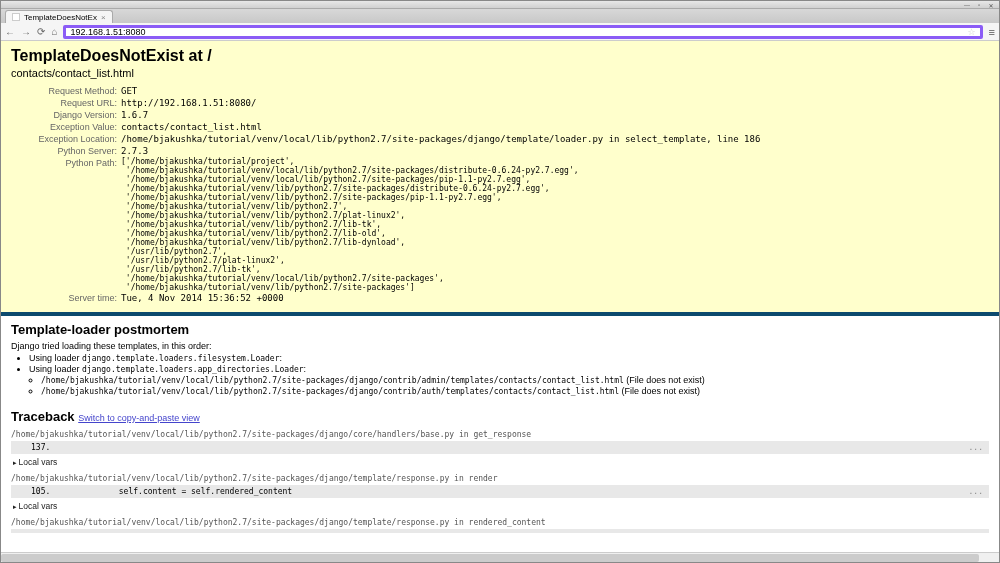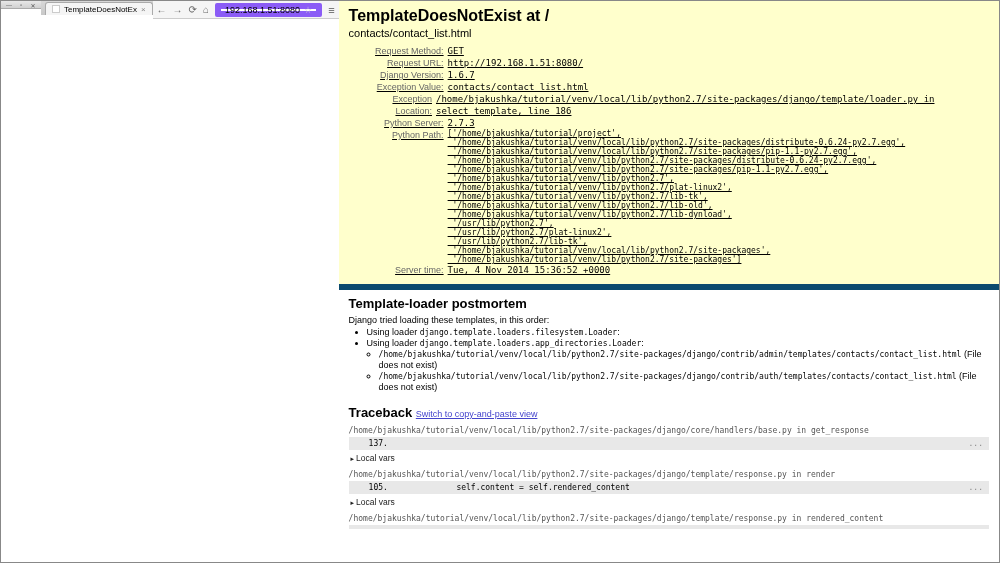--- a/index.html
+++ b/index.html
@@ -1,37 +1,37 @@
 <!DOCTYPE html>
 <html><head>
 <meta charset="utf-8">
 <style>
 * { margin: 0; padding: 0; box-sizing: border-box; }
 body { font-family: Arial, sans-serif; font-size: 10px; width: 1000px; height: 563px; overflow: hidden; background: #fff; }
 
 
-.chrome-frame { border: 1px solid #888; height: 563px; display: flex; }
+.chrome-frame { border: 1px solid #888; height: 563px; display: flex; flex-direction: column; }
 .titlebar { background: linear-gradient(#e8e8e8, #d0d0d0); height: 8px; border-bottom: 1px solid #aaa; display: flex; justify-content: flex-end; align-items: center; padding: 0 2px; }
 .titlebar-btn { width: 12px; height: 6px; font-size: 6px; text-align: center; color: #555; }
 .tabbar { background: linear-gradient(#d8d8d8, #c8c8c8); height: 14px; display: flex; align-items: flex-end; padding-left: 4px; }
 .tab { background: #f5f5f5; border: 1px solid #aaa; border-bottom: none; border-radius: 3px 3px 0 0; padding: 1px 6px; font-size: 8px; display: flex; align-items: center; gap: 4px; height: 13px; }
 .tab-icon { width: 8px; height: 8px; background: #fff; border: 1px solid #ccc; }
 .tab-close { font-size: 8px; color: #888; }
 .navbar { background: #f5f5f5; border-bottom: 1px solid #ccc; height: 18px; display: flex; align-items: center; padding: 0 4px; gap: 6px; }
 .nav-icon { font-size: 10px; color: #666; cursor: pointer; }
-.urlbox { flex: 1; background: #fff; border: 6px solid #8b5cf6; border-radius: 2px; height: 14px; display: flex; align-items: center; padding: 0 4px; font-size: 9px; }
+.urlbox { flex: 1; background: #fff; border: 3px solid #8b5cf6; border-radius: 2px; height: 14px; display: flex; align-items: center; padding: 0 4px; font-size: 9px; }
 .star-icon { color: #ccc; margin-left: 4px; }
 .menu-icon { font-size: 11px; color: #555; }
 
 
 .page { flex: 1; overflow: auto; }
-.summary { background: #ffffcc; padding: 6px 10px 8px; border-bottom: 6px solid #0c4a6e; }
+.summary { background: #ffffcc; padding: 6px 10px 8px; border-bottom: 4px solid #0c4a6e; }
 h1 { font-size: 16px; font-weight: bold; margin-bottom: 2px; }
 h2 { font-size: 11px; font-weight: normal; margin-bottom: 6px; }
-.meta-table { margin-left: 9px; text-decoration: underline; }
+.meta-table { margin-left: 20px; }
 .meta-row { display: flex; line-height: 12px; }
 .meta-label { width: 90px; text-align: right; color: #666; font-size: 9px; padding-right: 4px; }
 .meta-value { font-size: 9px; font-family: monospace; }
 .python-path { font-family: monospace; font-size: 8px; white-space: pre; line-height: 9px; }
 
 .section { padding: 6px 10px; }
 h3 { font-size: 13px; font-weight: bold; margin-bottom: 4px; }
 .postmortem-intro { font-size: 9px; margin-bottom: 2px; }
 .pm-list { margin-left: 18px; }
 .pm-list li { font-size: 9px; line-height: 11px; }

